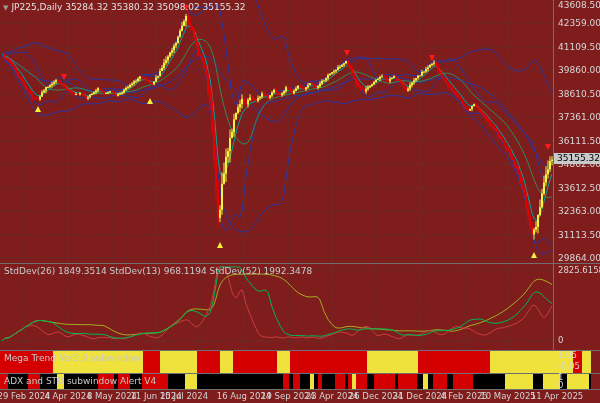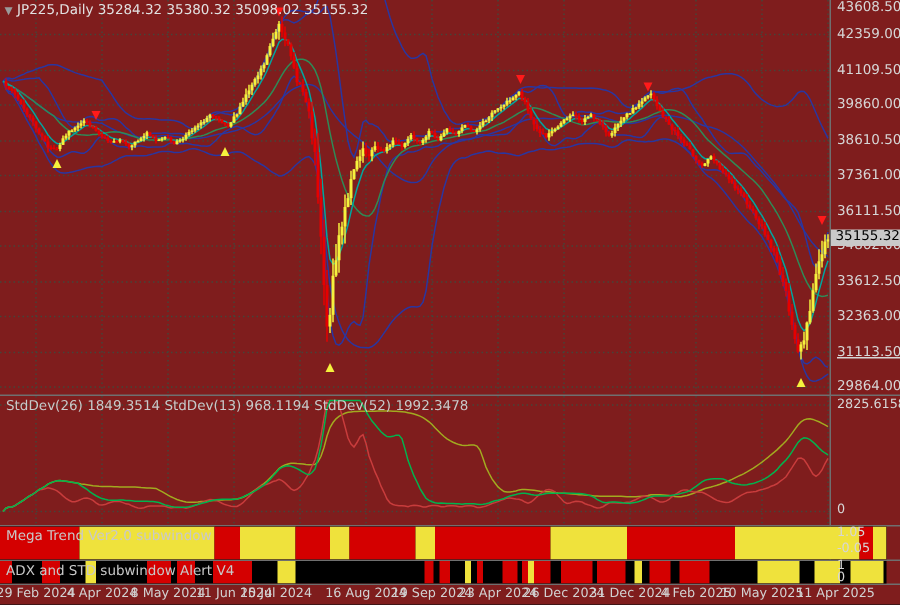--- a/index.html
+++ b/index.html
@@ -707,21 +707,21 @@
       <div class="plabel" style="top: 1px;">43608.50</div>
       <div class="plabel" style="top: 19px;">42359.00</div>
       <div class="plabel" style="top: 43px;">41109.50</div>
       <div class="plabel" style="top: 66px;">39860.00</div>
       <div class="plabel" style="top: 90px;">38610.50</div>
       <div class="plabel" style="top: 113px;">37361.00</div>
       <div class="plabel" style="top: 137px;">36111.50</div>
       <div class="plabel" style="top: 160px;">34862.00</div>
       <div class="plabel" style="top: 184px;">33612.50</div>
       <div class="plabel" style="top: 207px;">32363.00</div>
-      <div class="plabel" style="top: 231px; text-decoration: underline;">31113.50</div>
+      <div class="plabel" style="top: 231px;">31113.50</div>
       <div class="plabel" style="top: 254px;">29864.00</div>
     </div>
 
   <div class="price-box">
     <span>35155.32</span>
   </div>
 
   <div class="sublabel" style="top:266px">2825.6158</div>
   <div class="sublabel" style="top:336px">0</div>
   <div class="sublabel" style="top:351px">1.05</div>

